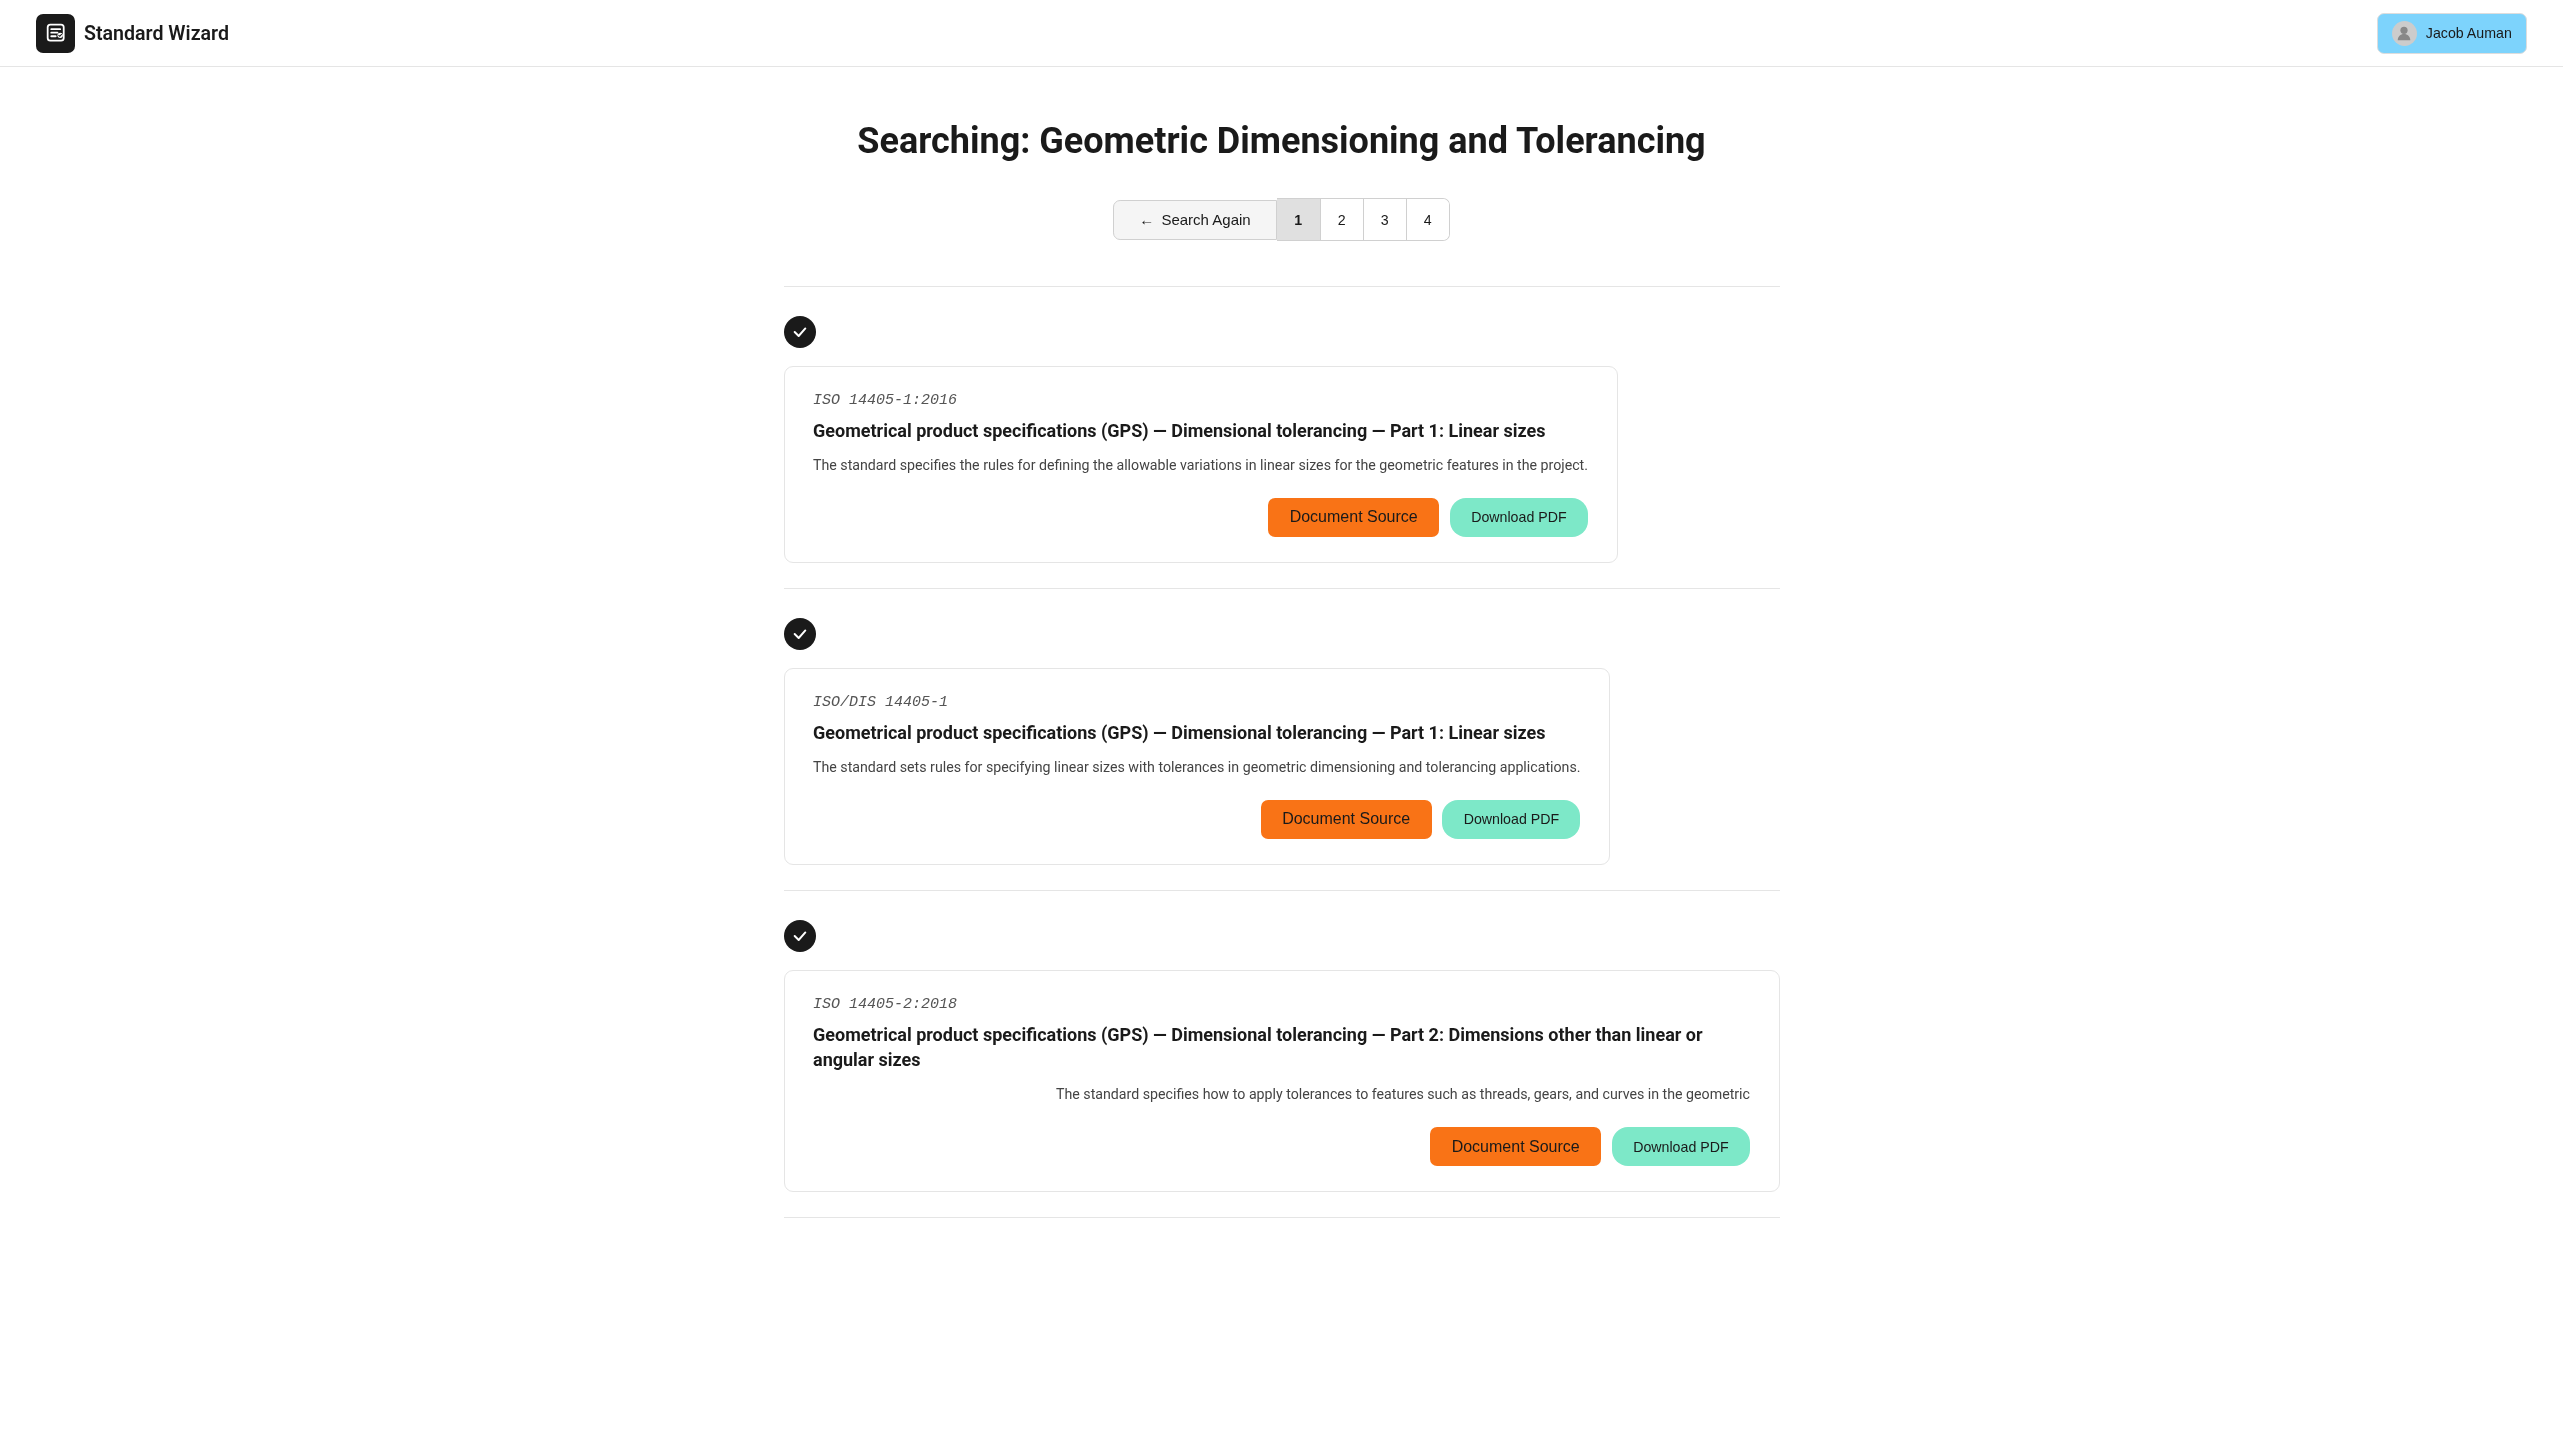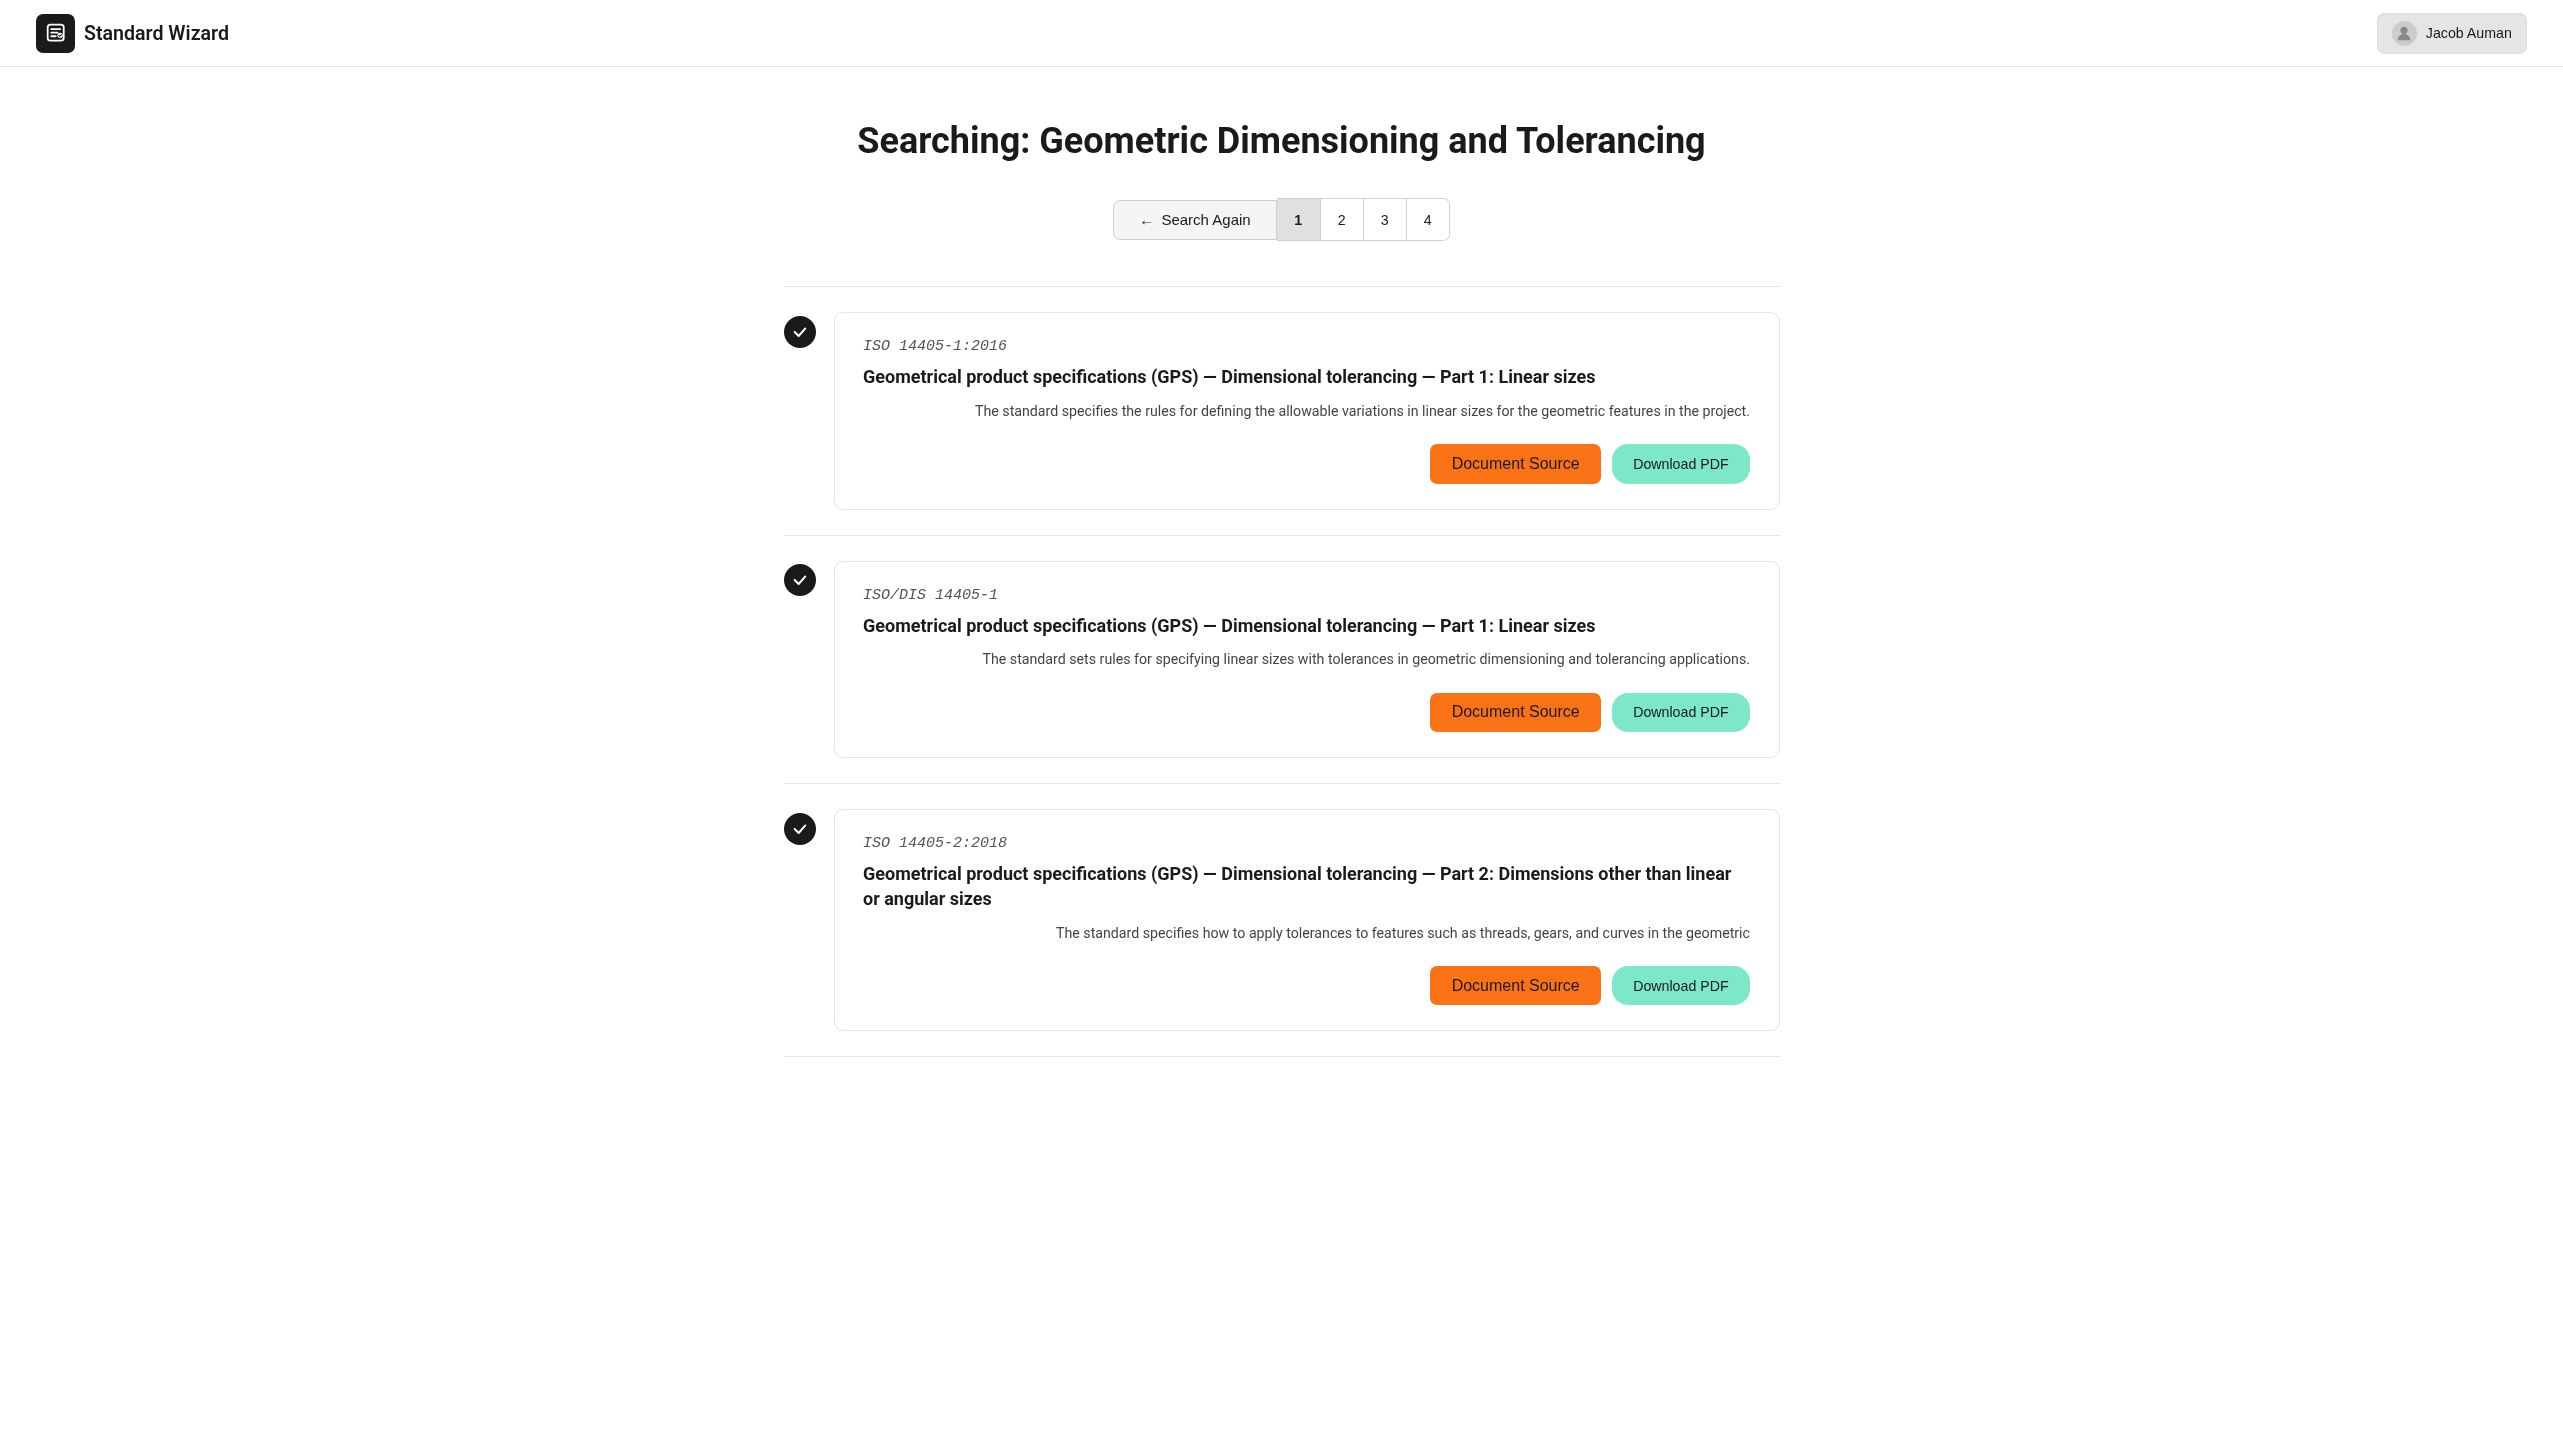--- a/index.html
+++ b/index.html
@@ -46,21 +46,21 @@
       font-size: 19.6px;
       font-weight: 600;
       color: #1a1a1a;
     }
 
     .user-button {
       display: flex;
       align-items: center;
       gap: 9px;
       padding: 7.1px 14.2px;
-      background: #e5e5e5;
+      background: #7dd3fc;
       border: 0.9px solid #ddd;
       border-radius: 7.1px;
       cursor: pointer;
       font-size: 14.2px;
       font-weight: 500;
       color: #1a1a1a;
     }
 
     .user-avatar {
       width: 25px;
@@ -152,20 +152,21 @@
       flex-direction: column;
       gap: 0;
     }
 
     .result-item {
       display: flex;
       align-items: flex-start;
       gap: 18px;
       padding: 25px 0;
       border-bottom: 0.9px solid #e5e5e5;
+      flex-direction: column;
     }
 
     .result-item:first-child {
       border-top: 0.9px solid #e5e5e5;
     }
 
     .check-icon {
       width: 32px;
       height: 32px;
       background: #1a1a1a;

